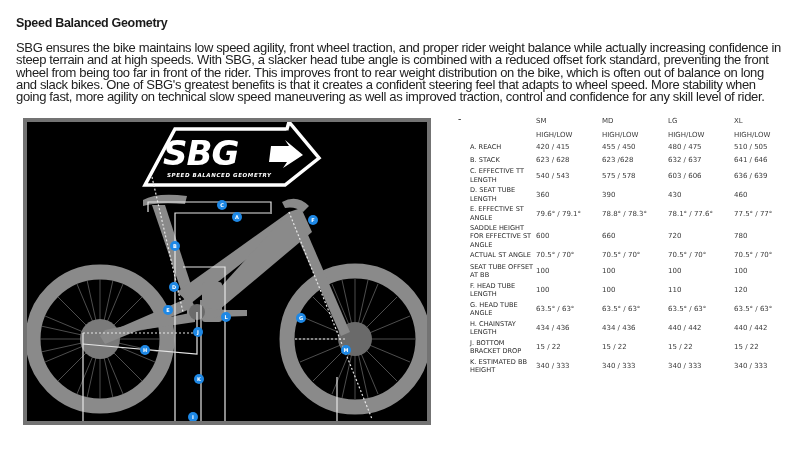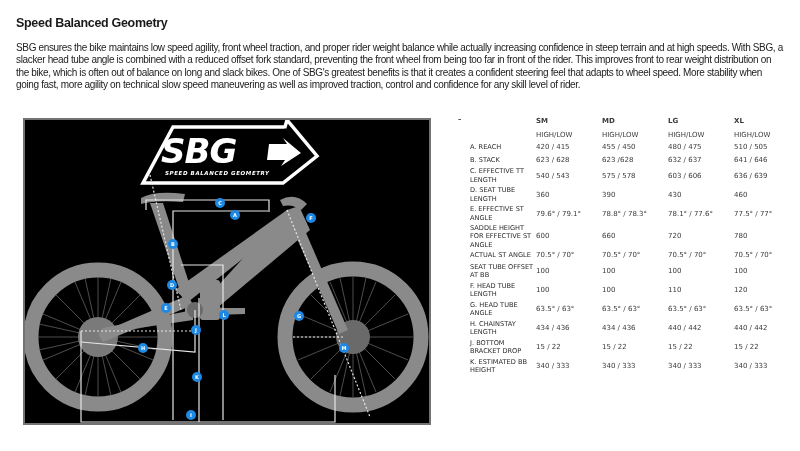--- a/index.html
+++ b/index.html
@@ -1,26 +1,26 @@
 <!DOCTYPE html>
 <html><head>
   <meta charset="utf-8">
   <style>
     html, body { margin: 0; padding: 0; background: #ffffff; }
     body { width: 800px; height: 451px; position: relative; overflow: hidden; font-family: "Liberation Sans", sans-serif; color: #1a1a1a; }
     .title { position: absolute; left: 16px; top: 16px; font-size: 12.5px; font-weight: bold; letter-spacing: -0.3px; }
-    .intro { position: absolute; left: 16px; top: 42px; width: 770px; font-size: 10px; line-height: 12.3px; letter-spacing: -0.35px; color: #222; }
-    .panel { position: absolute; left: 23px; top: 118px; width: 408px; height: 307px; background: #000; border: 2px solid #737373; box-sizing: border-box; overflow: hidden; }
+    .intro { position: absolute; left: 16px; top: 42px; width: 770px; font-size: 13px; line-height: 12.3px; letter-spacing: -0.35px; color: #222; }
+    .panel { position: absolute; left: 23px; top: 118px; width: 408px; height: 307px; background: #000; border: 4px solid #737373; box-sizing: border-box; overflow: hidden; }
     .panel svg { display: block; }
     .dash-mark { position: absolute; left: 458px; top: 113px; font-size: 10px; color: #333; }
     .geo-table { position: absolute; left: 470px; top: 113px; border-collapse: collapse; font-family: "DejaVu Sans", sans-serif; font-size: 6.6px; color: #333; }
     .geo-table td { padding: 0; vertical-align: middle; line-height: 8.6px; }
     .geo-table td.lbl { width: 69px; text-transform: uppercase; color: #2a2a2a; }
     .geo-table td.val { width: 69px; font-size: 7px; color: #3a3a3a; }
-    .geo-table tr.hdr td { height: 16px; font-weight: bold; }
+    .geo-table tr.hdr td { height: 16px; }
     .geo-table tr.r1 td { height: 12.5px; }
     .geo-table tr.r2 td { height: 19px; }
   </style>
 </head>
 <body>
 
 <div class="title">Speed Balanced Geometry</div>
 <div class="intro">SBG ensures the bike maintains low speed agility,  front wheel traction, and proper rider weight balance while actually increasing confidence in steep terrain and at high speeds. With SBG, a slacker head tube angle is combined with a reduced offset fork standard, preventing the front wheel from being too far in front of the rider. This improves front to rear weight distribution on the bike, which is often out of balance on long and slack bikes. One of SBG's greatest benefits is that it creates a confident steering feel that adapts to wheel speed. More  stability when going fast, more agility on technical slow speed maneuvering as well as improved traction, control and confidence for any skill level of rider.</div>
 
 <div class="panel">

